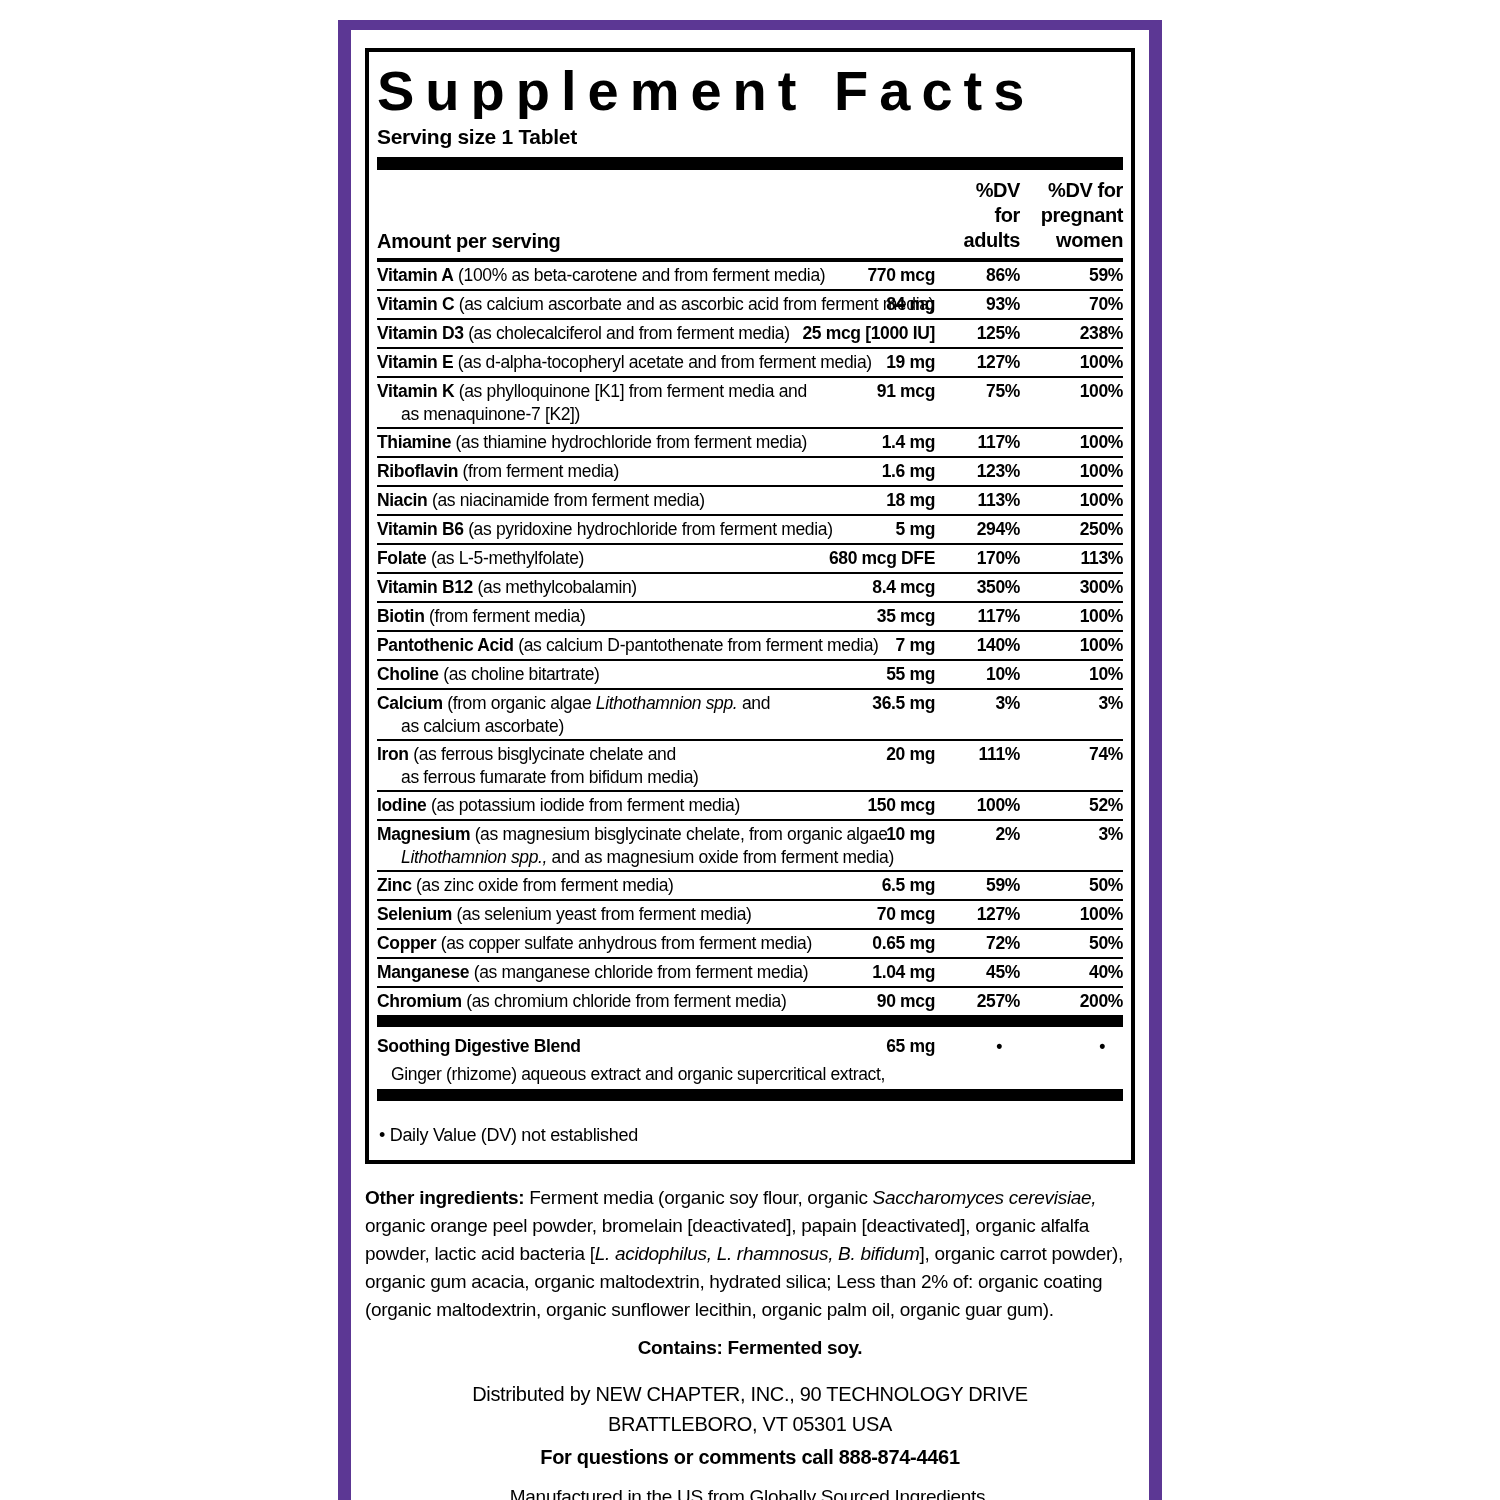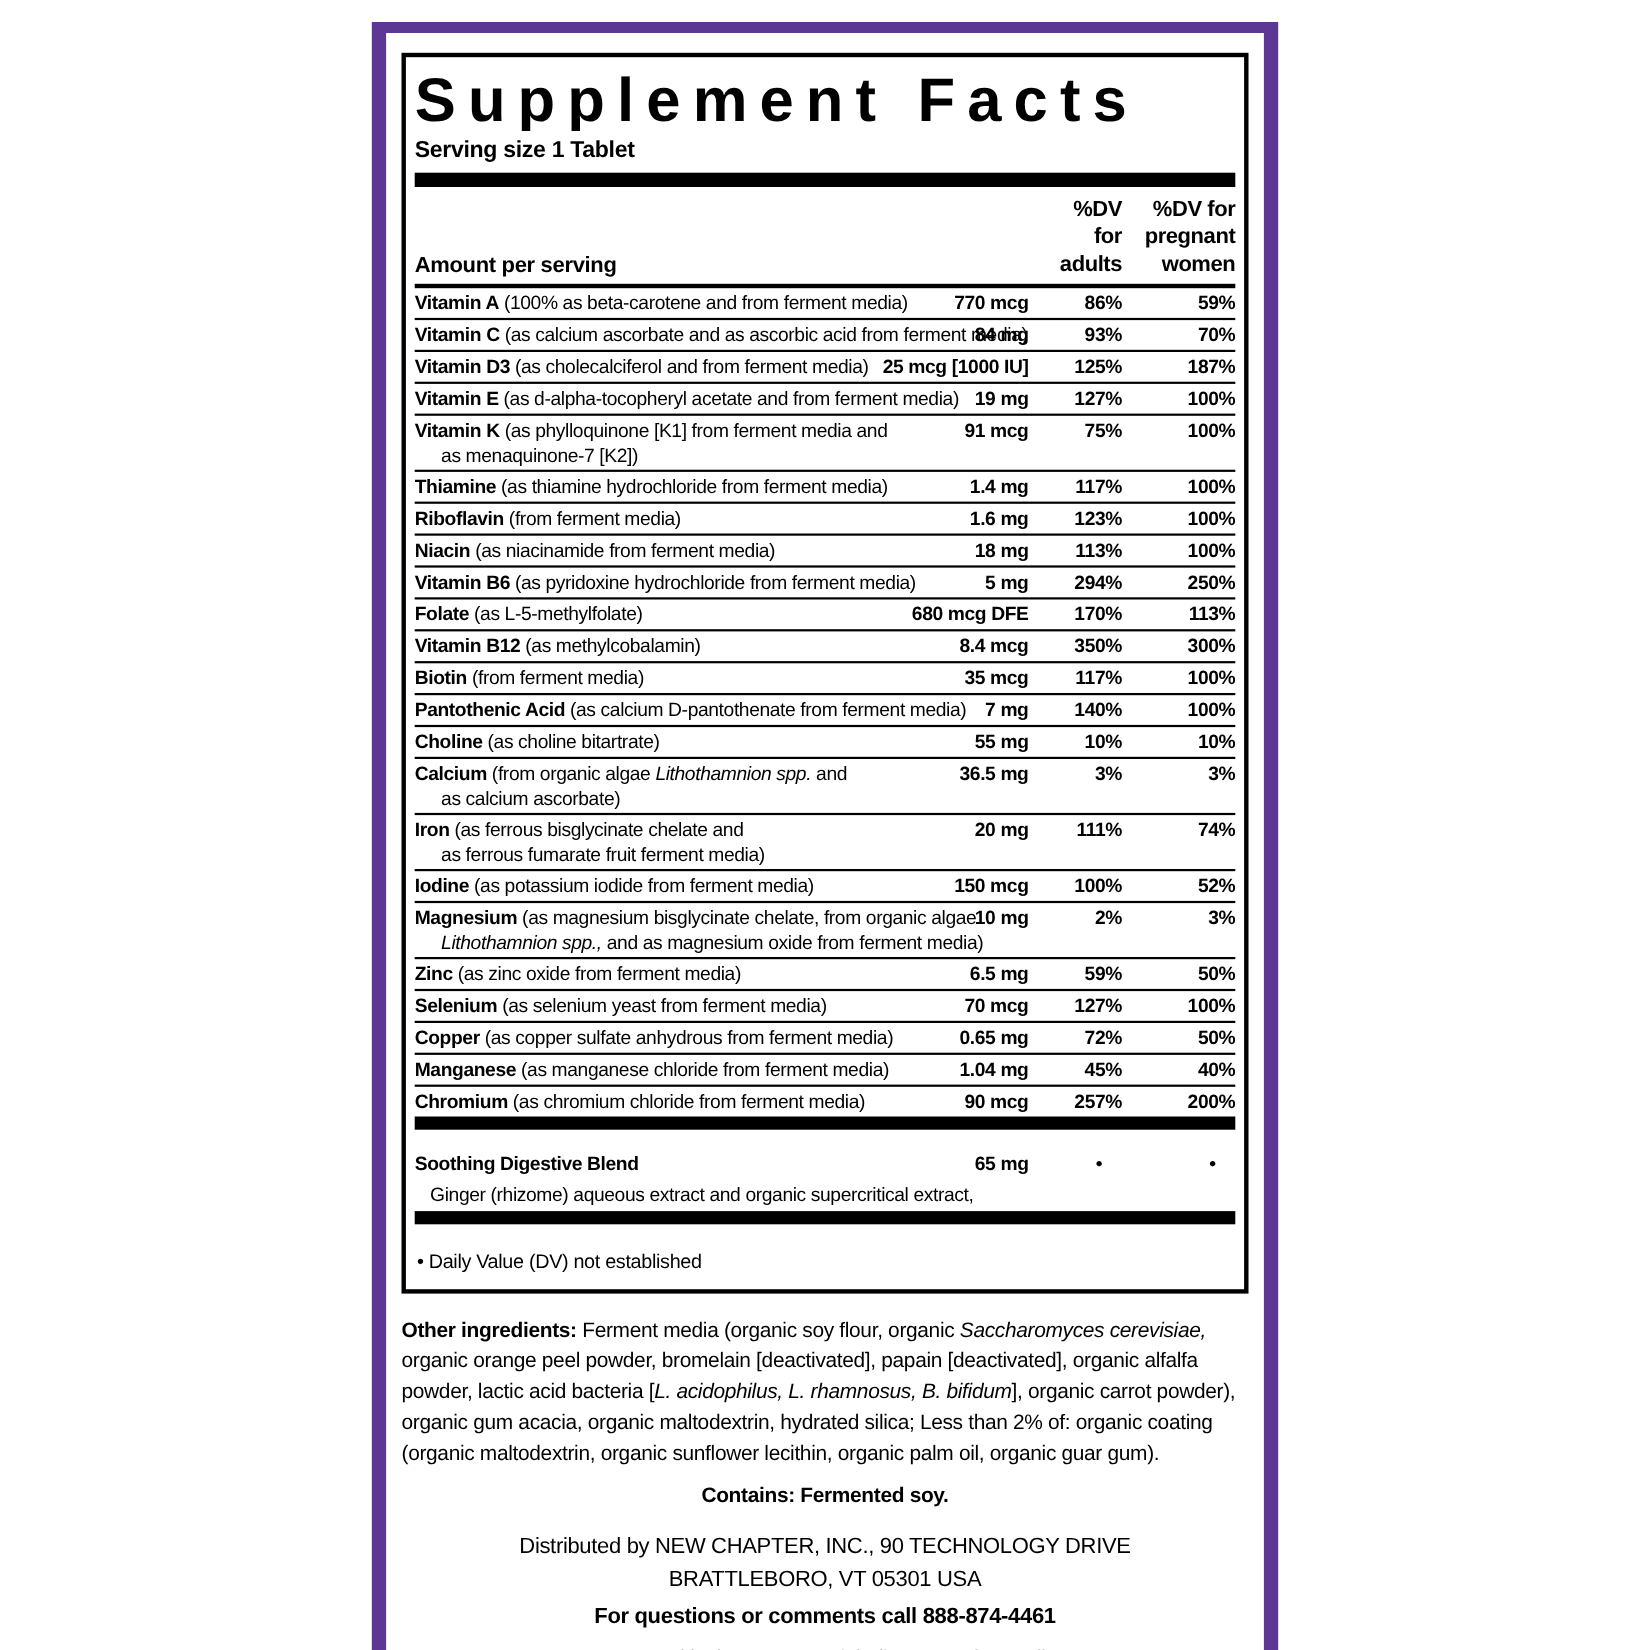--- a/index.html
+++ b/index.html
@@ -47,21 +47,21 @@
     font-size:17.5px; line-height:23px; letter-spacing:-0.35px;
   }
   .rows .trow:first-child { border-top:none; }
   .c-name { white-space:nowrap; overflow:visible; }
   .c-nm   { font-weight:bold; }
   .c-amt  { text-align:right; font-weight:bold; white-space:nowrap; padding-left:4px; }
   .c-dv   { text-align:right; font-weight:bold; white-space:nowrap; }
   .c-l2   { grid-column:1 / -1; padding-left:24px; line-height:22px; }
   .it     { font-style:italic; }
 
-  .blend { border-top:none; padding-top:20px; }
+  .blend { border-top:none; padding-top:8px; }
   .blend .c-dv { padding-right:18px; }
   .blend-line { font-size:17.5px; line-height:25px; letter-spacing:-0.35px; padding-left:14px; margin:2px 0; }
 
   .footnote { font-size:18px; letter-spacing:-0.3px; padding:24px 0 6px 2px; }
 
   .oi {
     margin-top:20px; font-size:19px; line-height:28px; letter-spacing:-0.3px;
   }
   .oi b { font-weight:bold; }
   .contains { margin-top:13px; font-size:19px; font-weight:bold; letter-spacing:-0.3px;text-align:center; }
@@ -107,21 +107,21 @@
             <div class="c-name"><span class="c-nm">Vitamin C</span><span> (as calcium ascorbate and as ascorbic acid from ferment media)</span></div>
             <div class="c-amt">84 mg</div>
             <div class="c-dv">93%</div>
             <div class="c-dv">70%</div>
           </div>
 
           <div class="trow">
             <div class="c-name"><span class="c-nm">Vitamin D3</span><span> (as cholecalciferol and from ferment media)</span></div>
             <div class="c-amt">25 mcg [1000 IU]</div>
             <div class="c-dv">125%</div>
-            <div class="c-dv">187%</div>
+            <div class="c-dv">238%</div>
           </div>
 
           <div class="trow">
             <div class="c-name"><span class="c-nm">Vitamin E</span><span> (as d-alpha-tocopheryl acetate and from ferment media)</span></div>
             <div class="c-amt">19 mg</div>
             <div class="c-dv">127%</div>
             <div class="c-dv">100%</div>
           </div>
 
           <div class="trow">
@@ -201,21 +201,21 @@
             <div class="c-dv">3%</div>
             <div class="c-dv">3%</div>
             <div class="c-l2">as calcium ascorbate)</div>
           </div>
 
           <div class="trow">
             <div class="c-name"><span class="c-nm">Iron</span><span> (as ferrous bisglycinate chelate and</span></div>
             <div class="c-amt">20 mg</div>
             <div class="c-dv">111%</div>
             <div class="c-dv">74%</div>
-            <div class="c-l2">as ferrous fumarate fruit ferment media)</div>
+            <div class="c-l2">as ferrous fumarate from bifidum media)</div>
           </div>
 
           <div class="trow">
             <div class="c-name"><span class="c-nm">Iodine</span><span> (as potassium iodide from ferment media)</span></div>
             <div class="c-amt">150 mcg</div>
             <div class="c-dv">100%</div>
             <div class="c-dv">52%</div>
           </div>
 
           <div class="trow">

